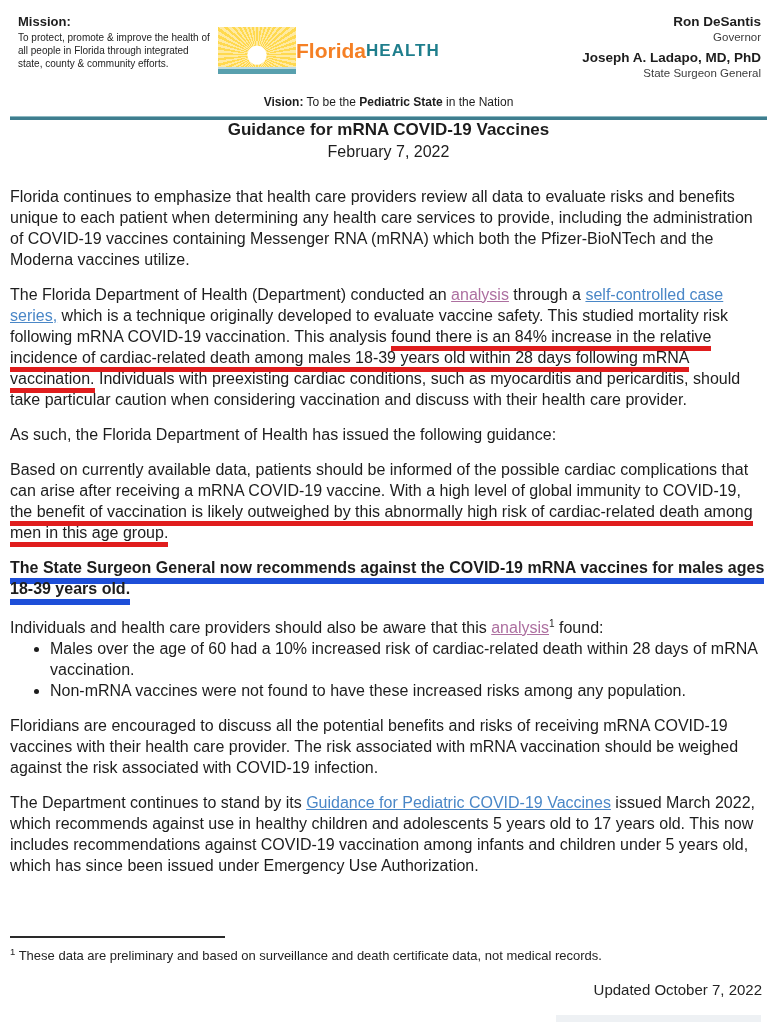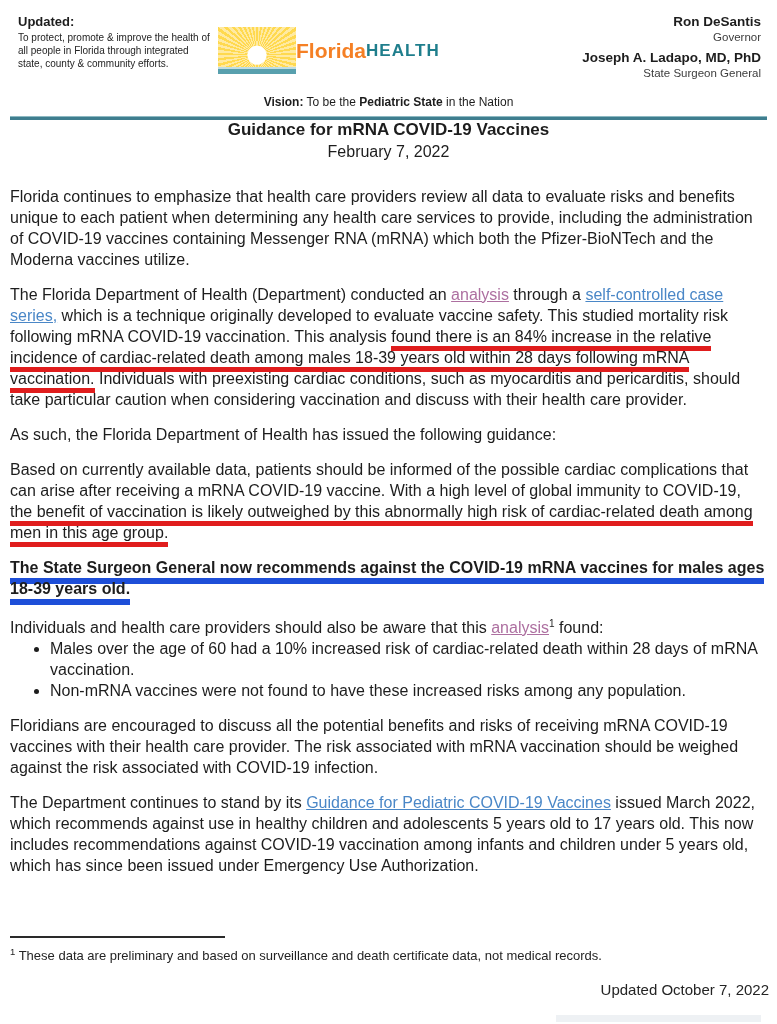--- a/index.html
+++ b/index.html
@@ -41,36 +41,36 @@
   p.bold-stmt { font-weight:700; }
   a.lk { text-decoration:underline; cursor:pointer; }
   a.lk-blue { color:#4a87c7; }
   a.lk-purple { color:#ad6fa0; }
   .ul-red { border-bottom:5px solid #e01d1d; padding-bottom:1px; }
   .ul-red-thick { border-bottom:6px solid #1d4ed8; padding-bottom:2px; }
   ul.body-ul { margin:0 10px; padding-left:40px; font-size:16px; line-height:21px; }
   ul.body-ul li { margin:0; }
   sup.fn-ref { font-size:10px; }
   
-  .bottom { position:absolute; left:10px; right:8px; top:936px; }
+  .bottom { position:absolute; left:10px; right:15px; top:936px; }
   .fn-rule { width:215px; border-top:2px solid #2a2a2a; }
   .footnote { font-size:13px; margin-top:8px; color:#242424; }
   .footnote sup { font-size:9.5px; }
   .updated { text-align:right; font-size:15px; margin-top:18px; color:#242424; }
   .scan-artifact { position:absolute; right:16px; bottom:2px; width:205px; height:7px;
     background:#eef1f4; }
 </style>
 </head>
 <body>
 
 <div class="page">
 
   <div class="letterhead">
     <div class="mission">
-      <div class="mission-label">Updated:</div>
+      <div class="mission-label">Mission:</div>
       <div class="mission-text">To protect, promote &amp; improve the health of all people in Florida through integrated state, county &amp; community efforts.</div>
     </div>
     <div class="logo-wrap">
       <div class="sun">
         <div class="wave"></div>
       </div>
       <div class="logo-florida">Florida</div>
       <div class="logo-health">HEALTH</div>
     </div>
     <div class="officials">

